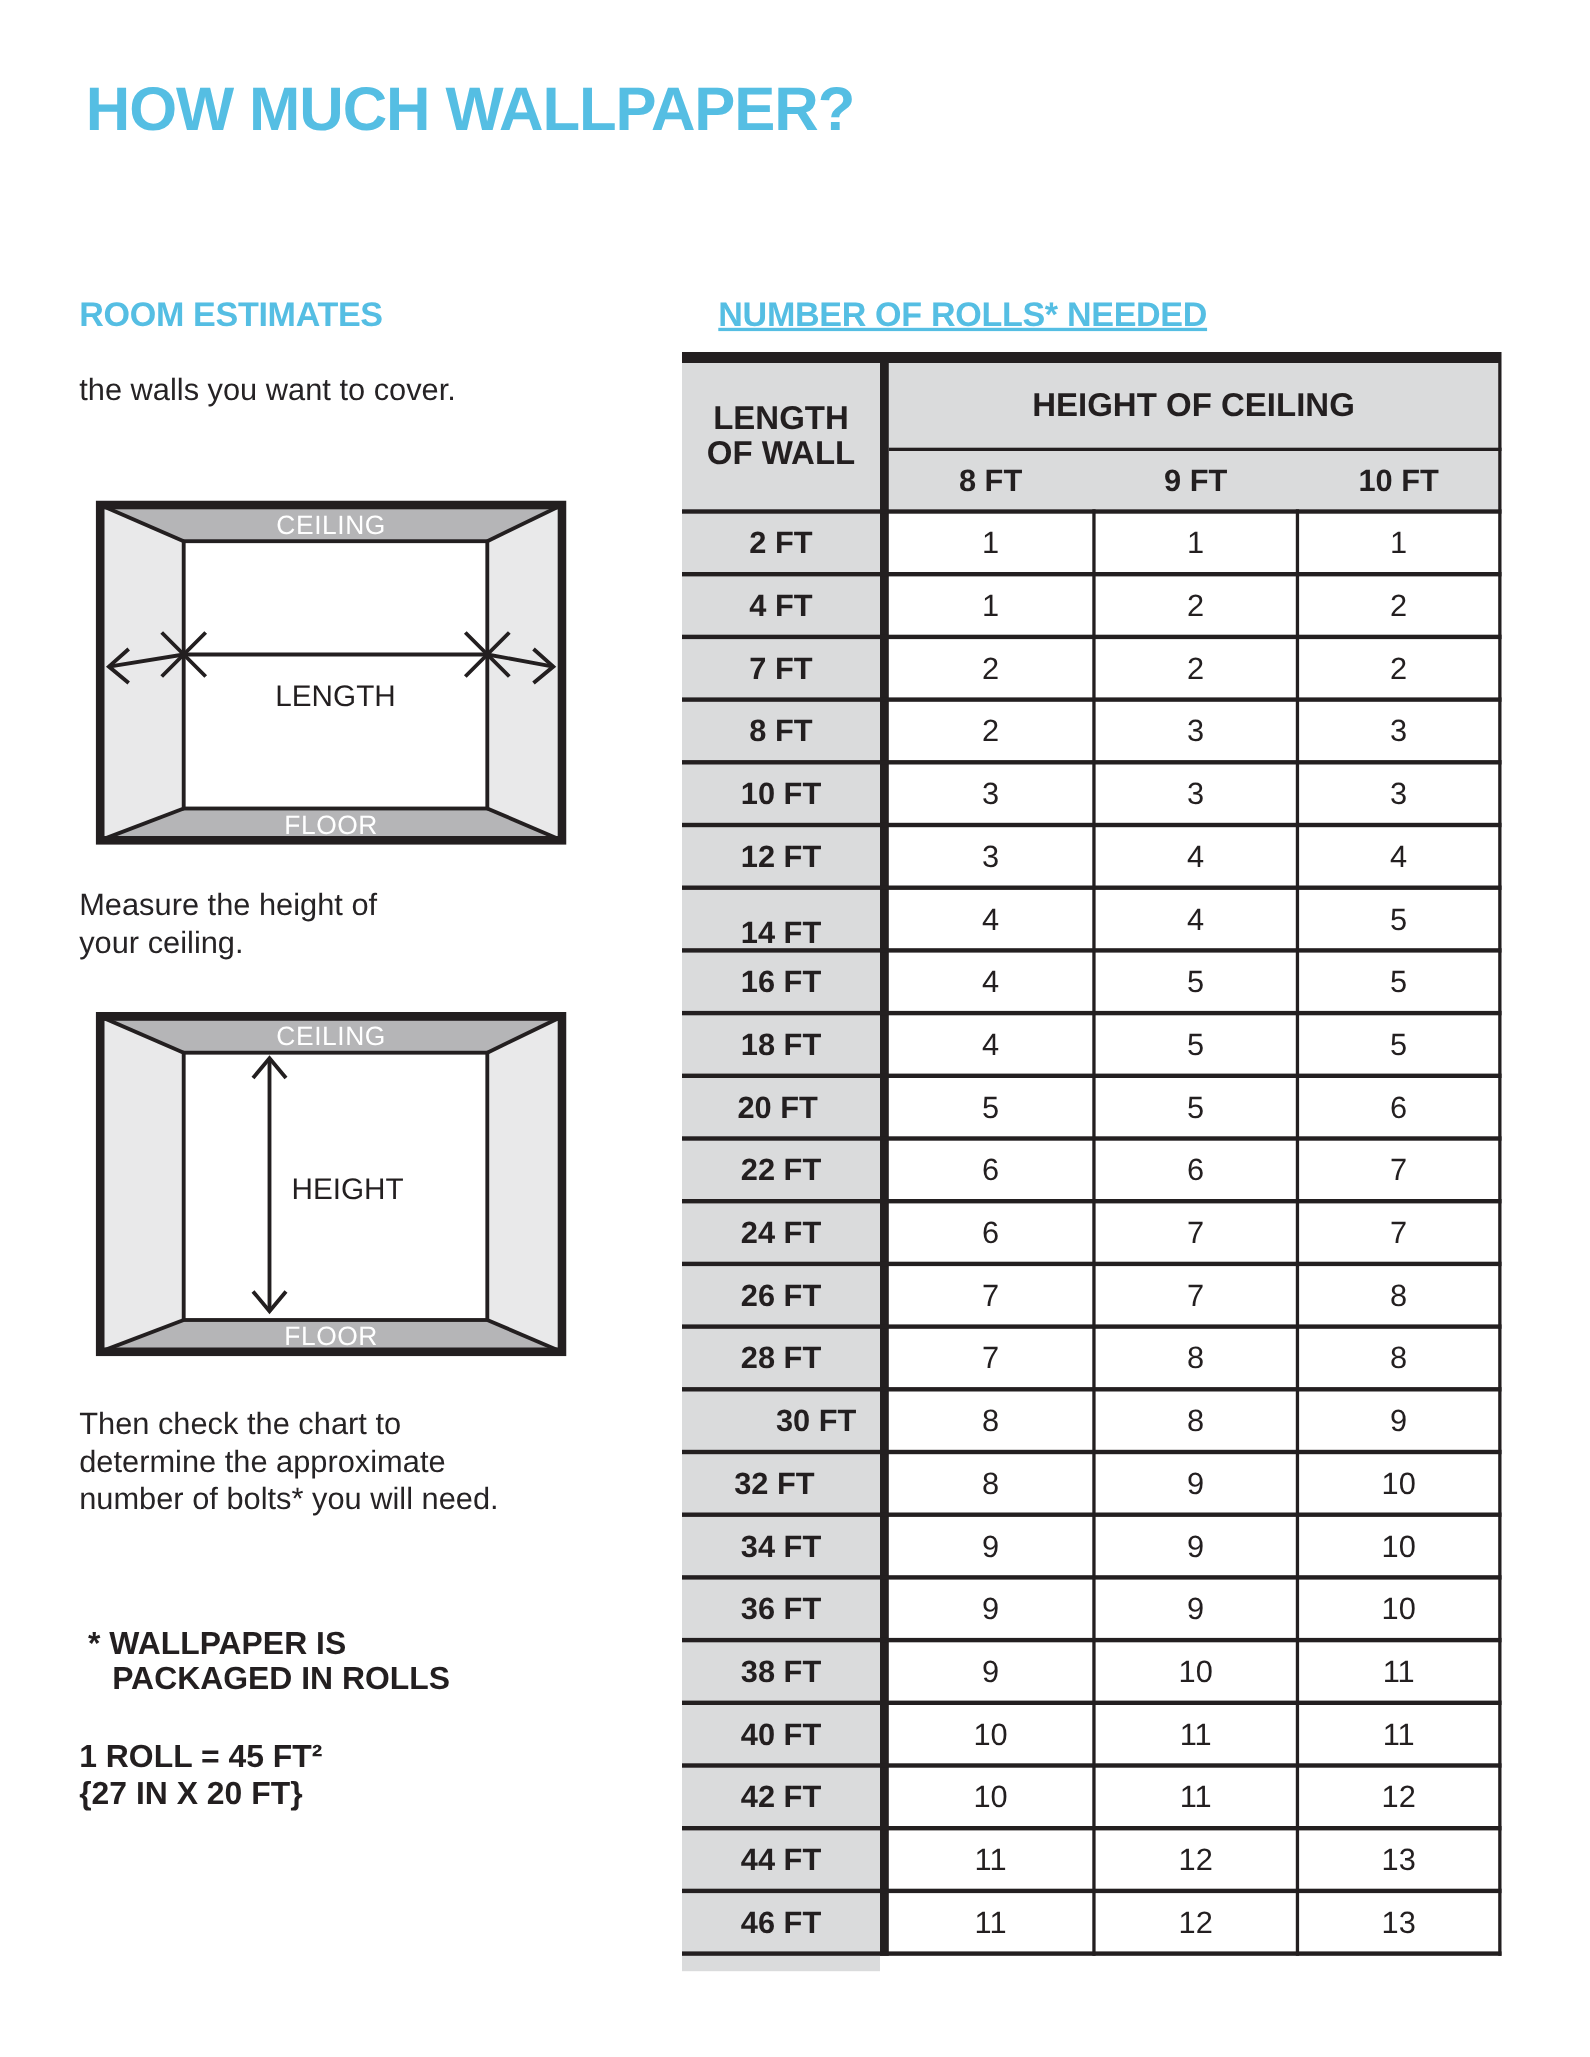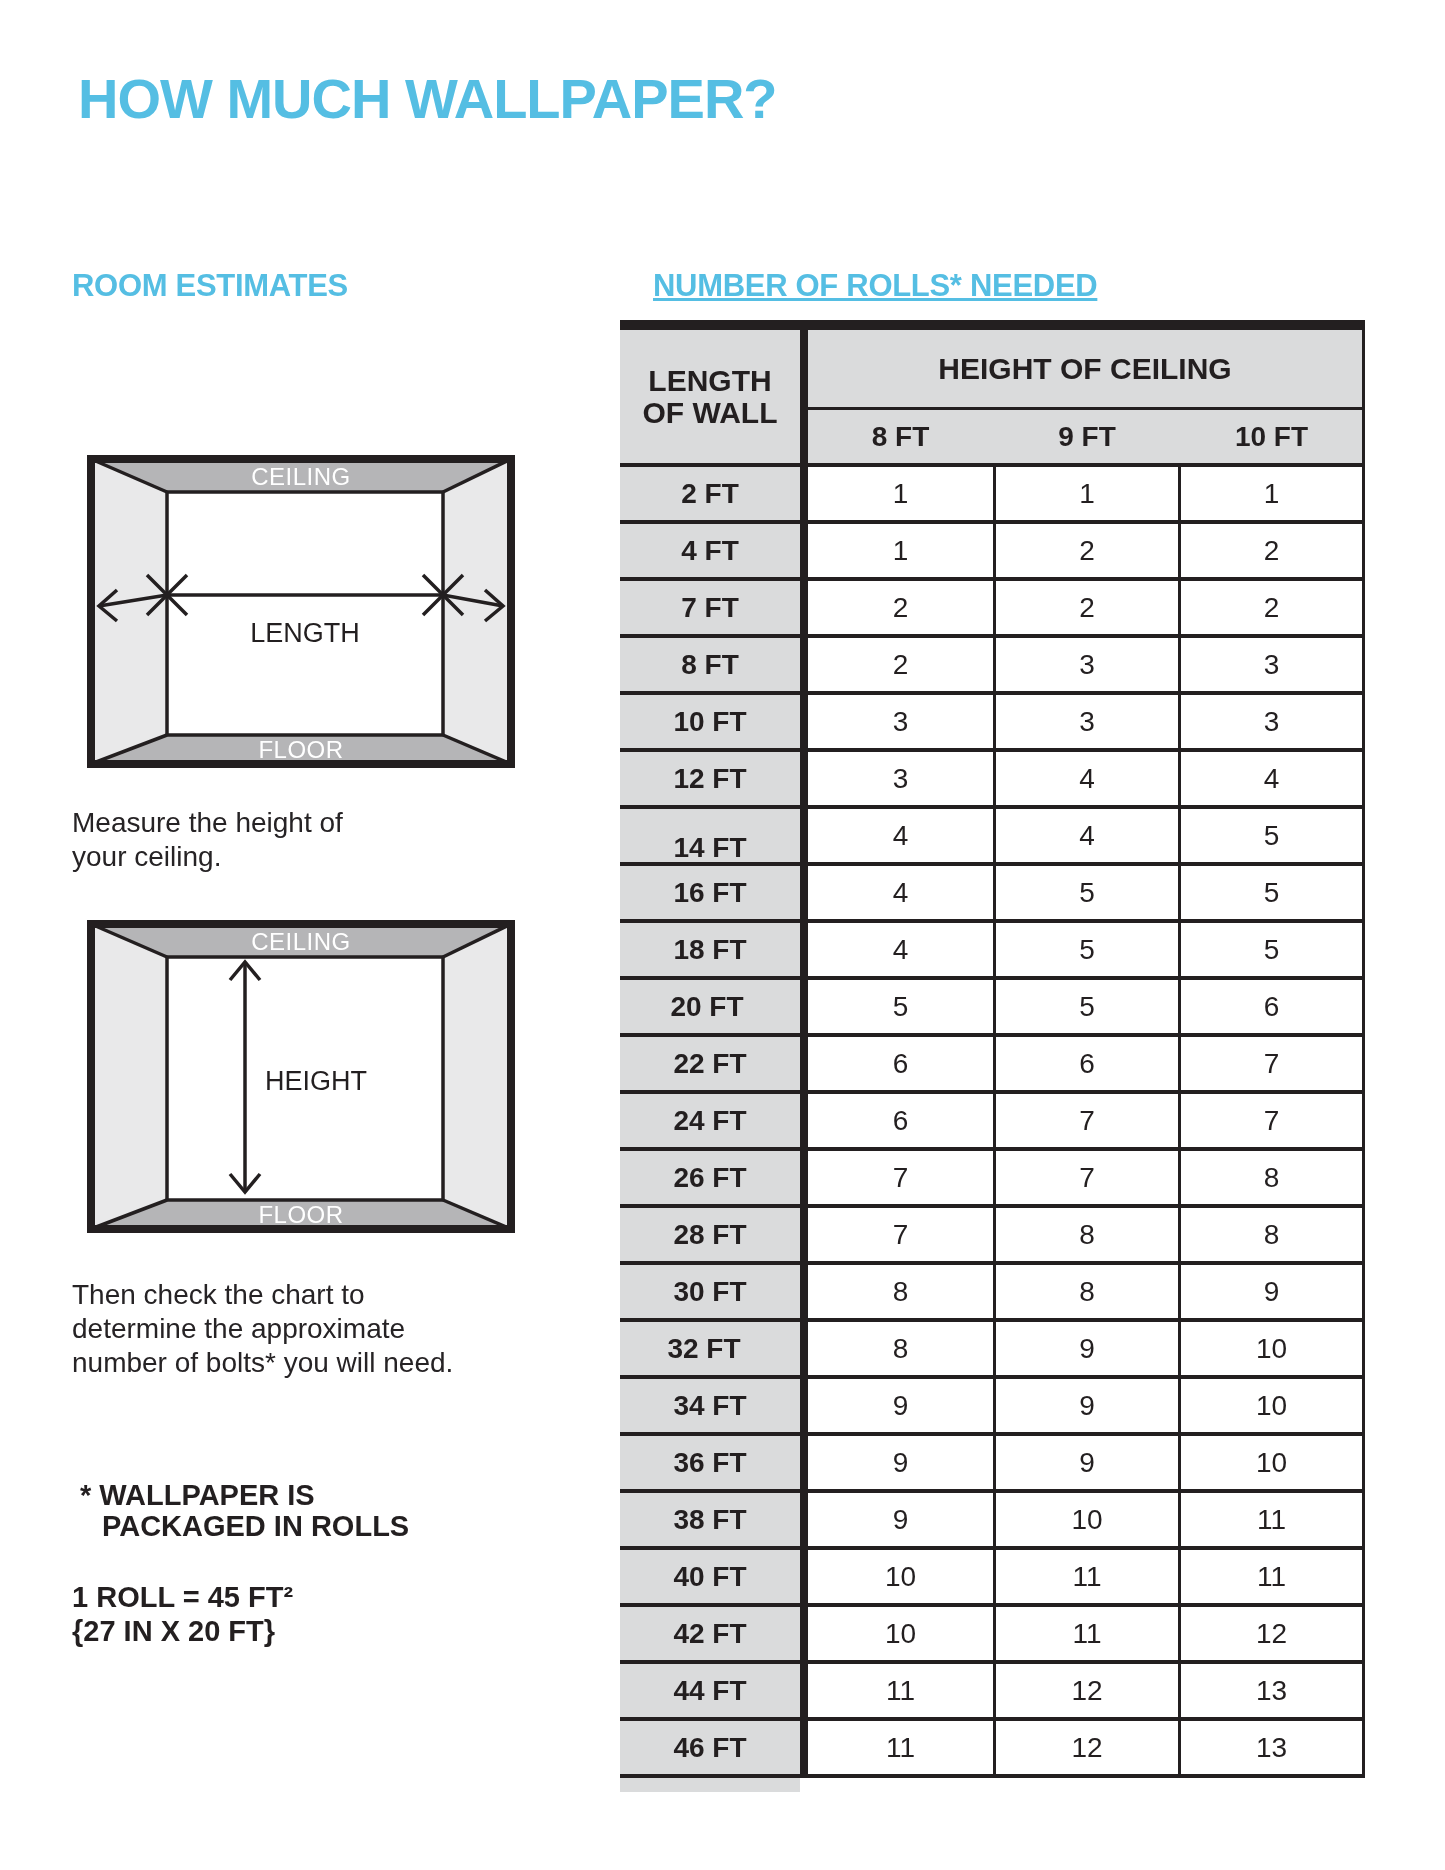--- a/index.html
+++ b/index.html
@@ -33,20 +33,21 @@
 </style>
 </head>
 <body>
 
 <div class="abs page-title">HOW MUCH WALLPAPER?</div>
 
 <div class="abs section-head" id="room-est-head">ROOM ESTIMATES</div>
 <div class="abs section-head" id="rolls-head">NUMBER OF ROLLS* NEEDED</div>
 
 <div class="abs para" style="top:338px;">
+  <div>the walls you want to cover.</div>
 </div>
 
 <svg class="abs diagram" style="top:455px;" viewBox="0 0 428 313">
   <rect x="0" y="0" width="428" height="313" fill="#ffffff"></rect>
   <polygon points="4,4 424,4 356,37 80,37" fill="#b5b5b7"></polygon>
   <polygon points="4,309 424,309 356,280 80,280" fill="#b5b5b7"></polygon>
   <polygon points="4,4 80,37 80,280 4,309" fill="#e9e9ea"></polygon>
   <polygon points="424,4 356,37 356,280 424,309" fill="#e9e9ea"></polygon>
   <g stroke="#231f20" stroke-width="3.5">
     <line x1="4" y1="4" x2="80" y2="37"></line>
@@ -206,21 +207,21 @@
       <div class="cellpart row-label" style="left: 0px; top: 831px; width: 180px; height: 53px;">26 FT</div>
       <div class="cellpart row-val" style="left: 188px; top: 831px; width: 185px; height: 53px;">7</div>
       <div class="cellpart row-val" style="left: 376px; top: 831px; width: 182px; height: 53px;">7</div>
       <div class="cellpart row-val" style="left: 561px; top: 831px; width: 181px; height: 53px;">8</div>
       <div class="blackfill" style="left: 0px; top: 884px; width: 745px; height: 4px;"></div>
       <div class="cellpart row-label" style="left: 0px; top: 888px; width: 180px; height: 53px;">28 FT</div>
       <div class="cellpart row-val" style="left: 188px; top: 888px; width: 185px; height: 53px;">7</div>
       <div class="cellpart row-val" style="left: 376px; top: 888px; width: 182px; height: 53px;">8</div>
       <div class="cellpart row-val" style="left: 561px; top: 888px; width: 181px; height: 53px;">8</div>
       <div class="blackfill" style="left: 0px; top: 941px; width: 745px; height: 4px;"></div>
-      <div class="cellpart row-label" style="left: 0px; top: 945px; width: 180px; height: 53px;">30 FT</div>
+      <div class="cellpart row-label" style="left: 0px; top: 945px; width: 180px; height: 53px; padding-left: 32px;">30 FT</div>
       <div class="cellpart row-val" style="left: 188px; top: 945px; width: 185px; height: 53px;">8</div>
       <div class="cellpart row-val" style="left: 376px; top: 945px; width: 182px; height: 53px;">8</div>
       <div class="cellpart row-val" style="left: 561px; top: 945px; width: 181px; height: 53px;">9</div>
       <div class="blackfill" style="left: 0px; top: 998px; width: 745px; height: 4px;"></div>
       <div class="cellpart row-label" style="left: 0px; top: 1002px; width: 168px; height: 53px;">32 FT</div>
       <div class="cellpart row-val" style="left: 188px; top: 1002px; width: 185px; height: 53px;">8</div>
       <div class="cellpart row-val" style="left: 376px; top: 1002px; width: 182px; height: 53px;">9</div>
       <div class="cellpart row-val" style="left: 561px; top: 1002px; width: 181px; height: 53px;">10</div>
       <div class="blackfill" style="left: 0px; top: 1055px; width: 745px; height: 4px;"></div>
       <div class="cellpart row-label" style="left: 0px; top: 1059px; width: 180px; height: 53px;">34 FT</div>

